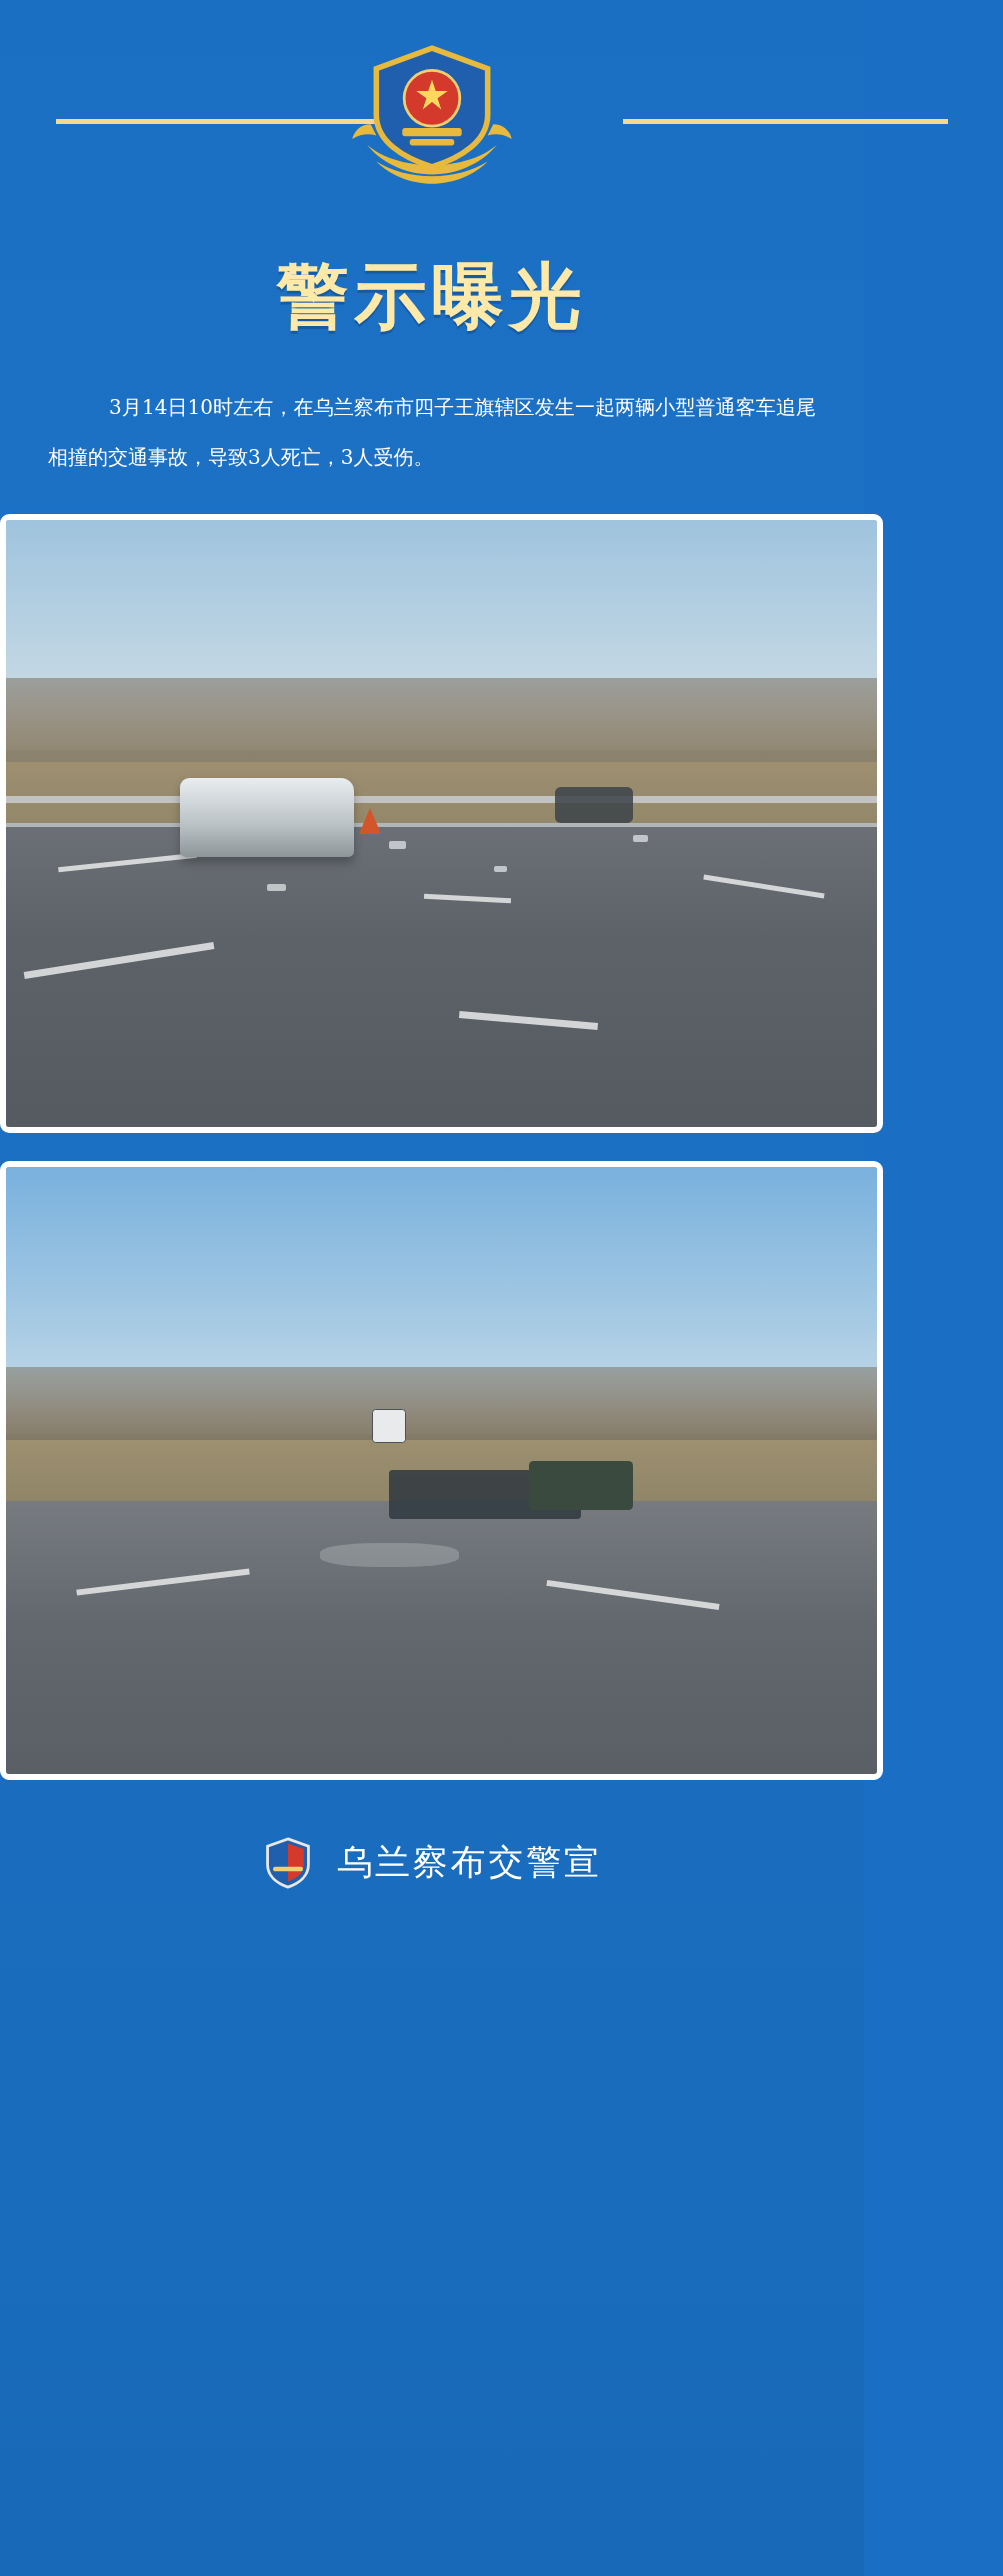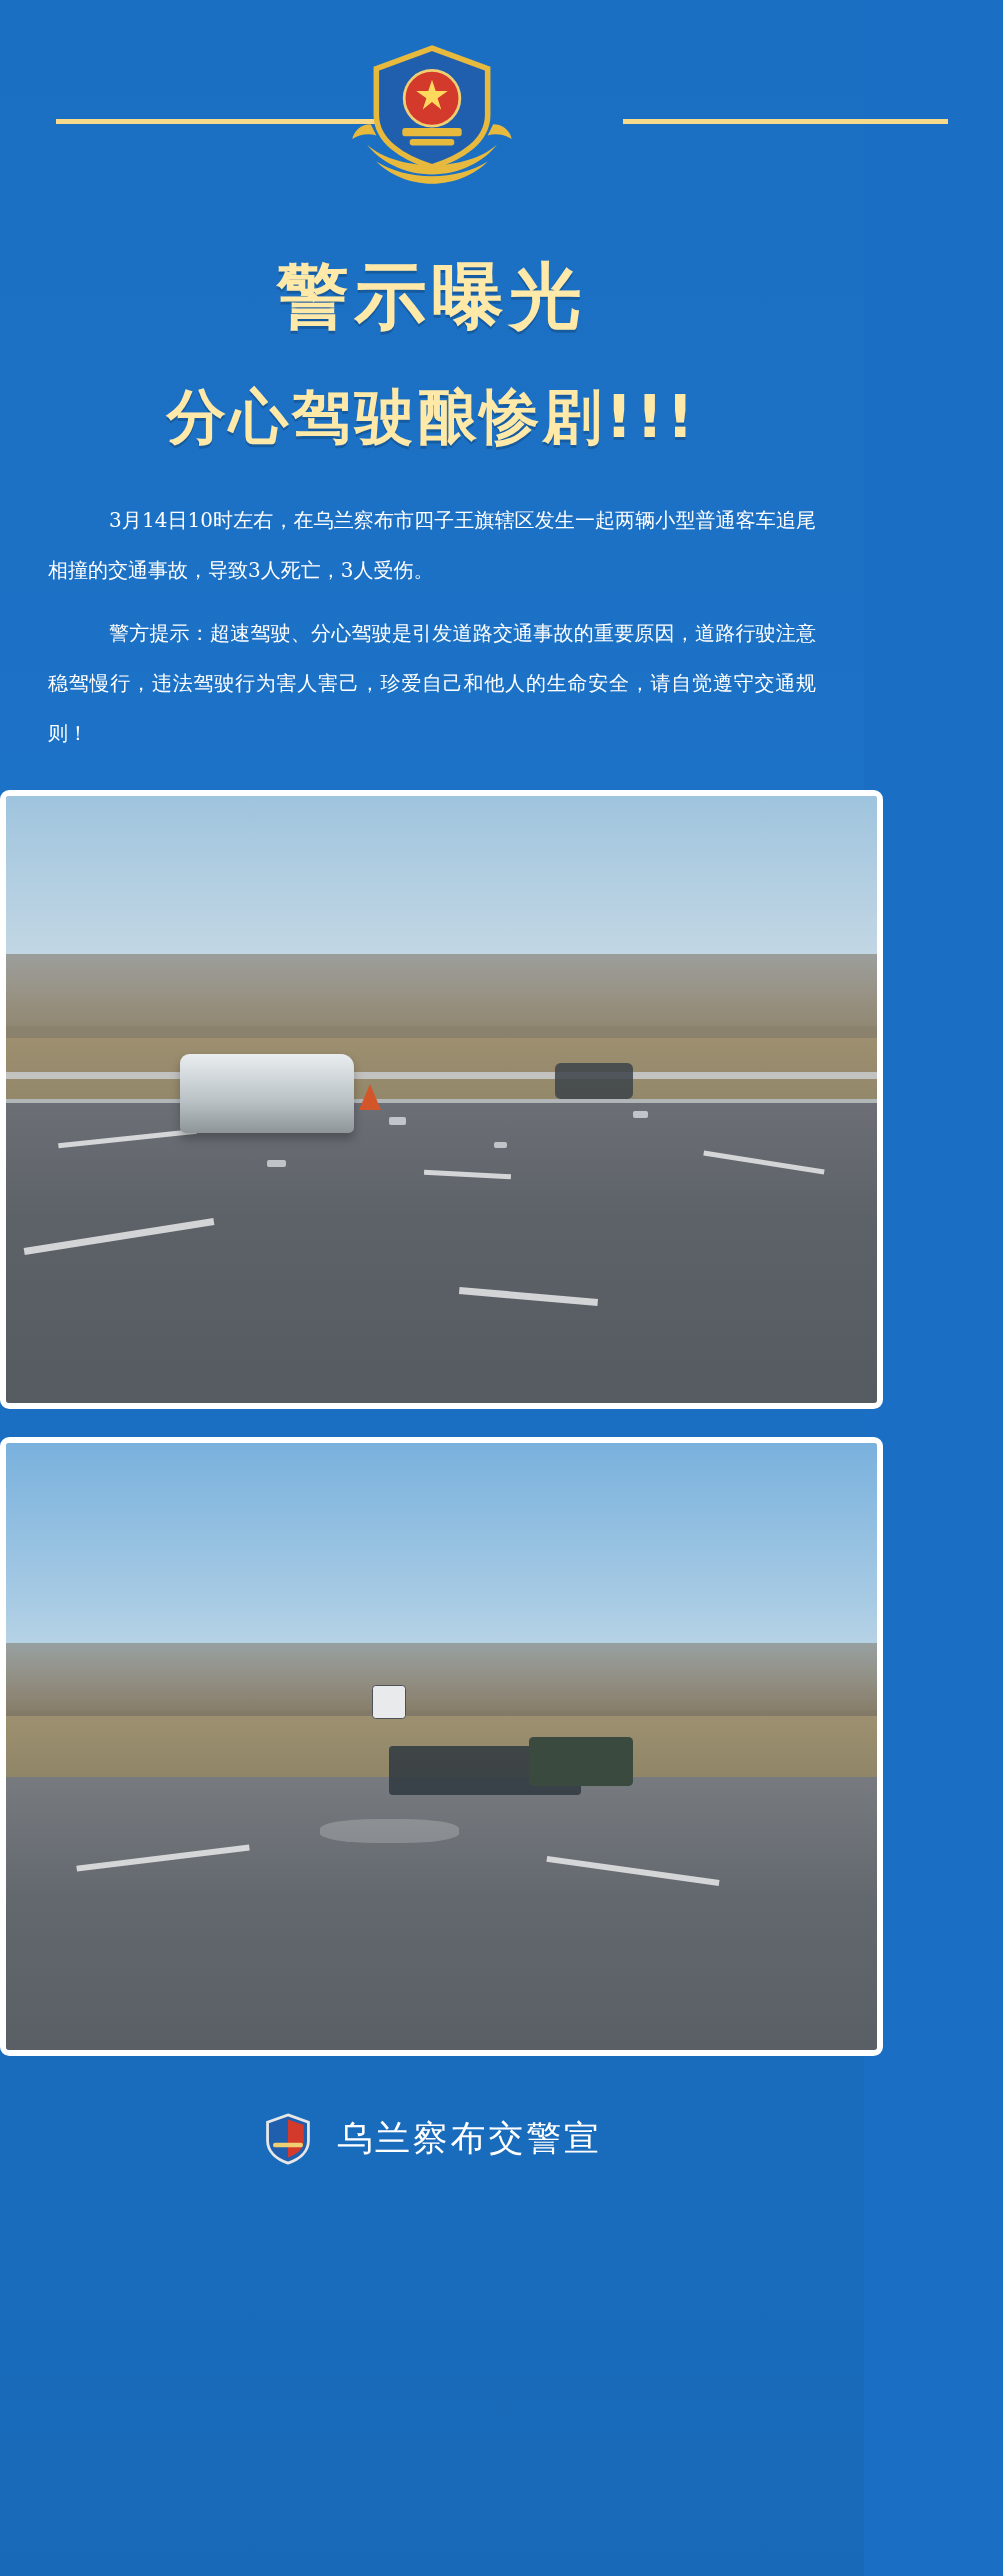--- a/index.html
+++ b/index.html
@@ -270,25 +270,23 @@
 
         <circle cx="90" cy="68" r="30" fill="#d33a2c" stroke="#f0cf72" stroke-width="3"></circle>
         <polygon points="90,48 94,60 107,60 96,68 100,80 90,72 80,80 84,68 73,60 86,60" fill="#ffd95e"></polygon>
         <rect x="58" y="100" width="64" height="9" rx="3" fill="#e7b93c"></rect>
         <rect x="66" y="112" width="48" height="7" rx="3" fill="#e7b93c"></rect>
       </svg>
     </div>
   </div>
 
   <div class="title-main">警示曝光</div>
-  <div class="title-sub">分心驾驶酿惨剧!!!</div>
 
   <div class="body-text">
     <p>3月14日10时左右，在乌兰察布市四子王旗辖区发生一起两辆小型普通客车追尾相撞的交通事故，导致3人死亡，3人受伤。</p>
-    <p>警方提示：超速驾驶、分心驾驶是引发道路交通事故的重要原因，道路行驶注意稳驾慢行，违法驾驶行为害人害己，珍爱自己和他人的生命安全，请自觉遵守交通规则！</p>
   </div>
 
   <div class="photo-wrap">
 
     <div class="photo">
       <div class="sky1"></div>
       <div class="treeline1"></div>
       <div class="field1"></div>
       <div class="guard1"></div>
       <div class="road1"></div>

